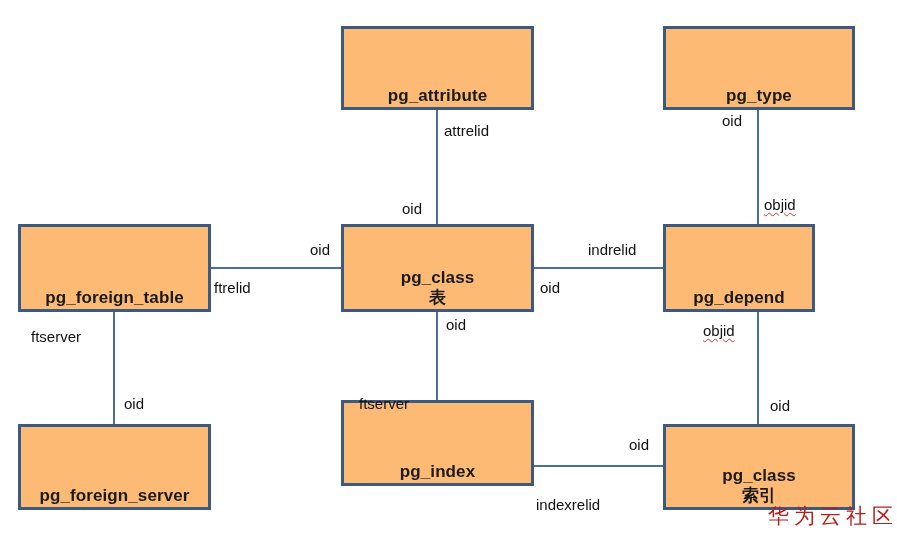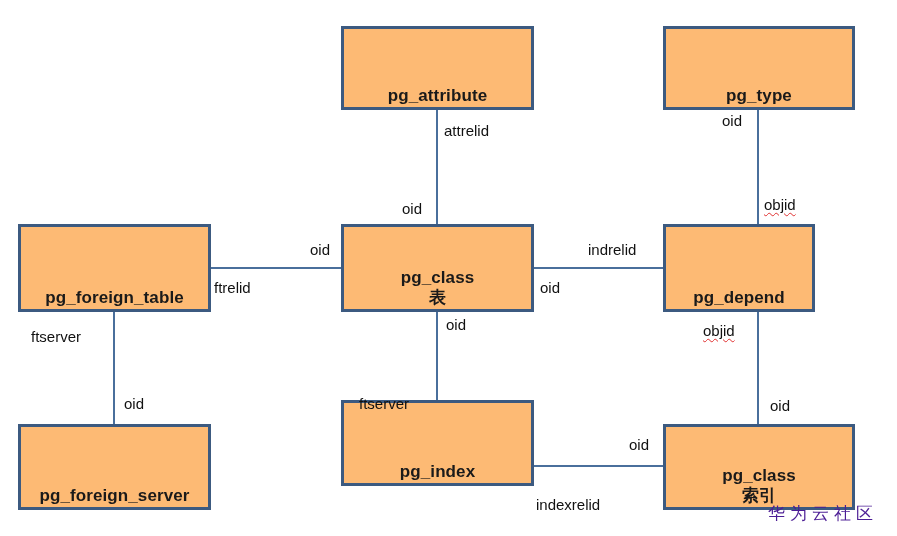--- a/index.html
+++ b/index.html
@@ -65,23 +65,23 @@
     text-decoration: underline;
     text-decoration-style: wavy;
     text-decoration-color: #e03131;
     text-decoration-thickness: 1px;
     text-underline-offset: 2px;
     text-align: center;
   }
   
   .watermark {
     position: absolute;
-    font-size: 17px;
+    font-size: 21px;
     letter-spacing: 5px;
-    color: #4c1d95;
+    color: #b91c1c;
     z-index: 5;
     white-space: nowrap;
     user-select: none;
   }
 </style>
 </head>
 <body>
 
 <div id="canvas">
 

